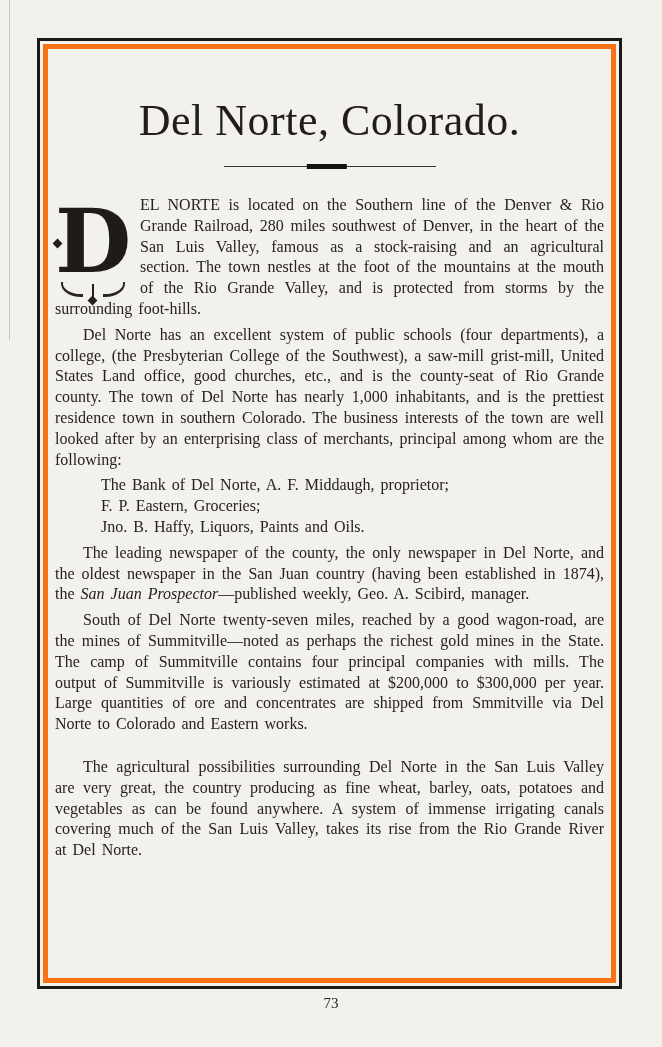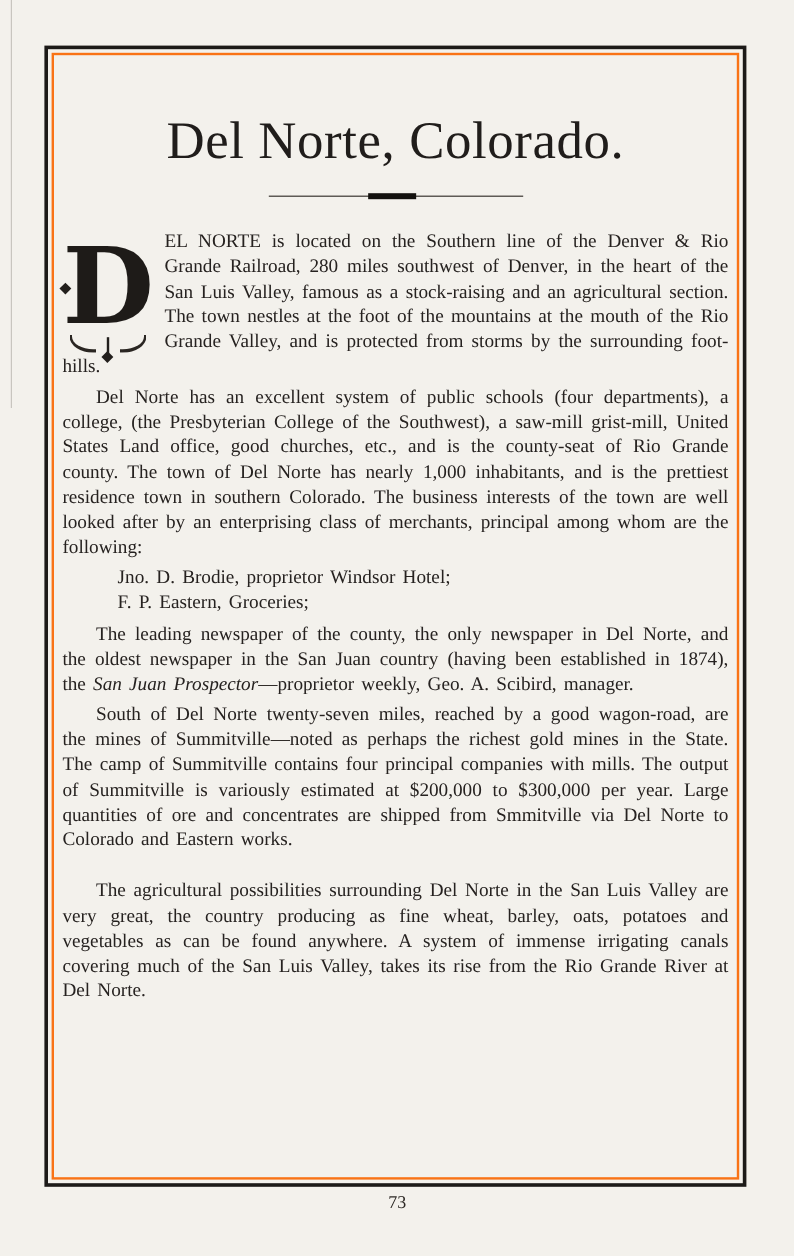--- a/index.html
+++ b/index.html
@@ -23,21 +23,21 @@
   }
   .frame-outer {
     position: absolute; left: 37px; top: 38px;
     width: 585px; height: 951px;
     border: 3px solid var(--frame);
     box-sizing: border-box;
     background: var(--paper);
   }
   .frame-inner {
     position: absolute; top: 3px; left: 3px; right: 3px; bottom: 3px;
-    border: 2px solid #f97316;
+    border: 5px solid #f97316;
     padding: 0 7px;
     box-sizing: border-box;
     overflow: hidden;
   }
   h1.page-title {
     margin: 46px 0 0 0;
     text-align: center;
     font-weight: normal;
     font-size: 44px;
     letter-spacing: 0.5px;
@@ -152,25 +152,26 @@
               <span class="fl fl-diamond"></span>
               <span class="fl fl-curl-left"></span>
               <span class="fl fl-curl-right"></span>
               <span class="fl fl-stem"></span>
               <span class="fl fl-stem-diamond"></span>
             </span><span>EL NORTE is located on the Southern line of the Denver &amp; Rio Grande Railroad, 280 miles southwest of Denver, in the heart of the San Luis Valley, famous as a stock-raising and an agricultural section. The town nestles at the foot of the mountains at the mouth of the Rio Grande Valley, and is protected from storms by the surrounding foot-hills.</span></p>
 
         <p class="para indent">Del Norte has an excellent system of public schools (four departments), a college, (the Presbyterian College of the Southwest), a saw-mill grist-mill, United States Land office, good churches, etc., and is the county-seat of Rio Grande county. The town of Del Norte has nearly 1,000 inhabitants, and is the prettiest residence town in southern Colorado. The business interests of the town are well looked after by an enterprising class of merchants, principal among whom are the following:</p>
 
         <div class="merchant-list">
-          <div class="merchant-item">Jno. D. Brodie, proprietor Windsor Hotel;</div>
+          <div class="merchant-item">The Bank of Del Norte, A. F. Middaugh, proprietor;</div>
           <div class="merchant-item">F. P. Eastern, Groceries;</div>
+          <div class="merchant-item">Jno. B. Haffy, Liquors, Paints and Oils.</div>
         </div>
 
-        <p class="para indent"><span>The leading newspaper of the county, the only newspaper in Del Norte, and the oldest newspaper in the San Juan country (having been established in 1874), the </span><em class="paper-name">San Juan Prospector</em><span>—proprietor weekly, Geo. A. Scibird, manager.</span></p>
+        <p class="para indent"><span>The leading newspaper of the county, the only newspaper in Del Norte, and the oldest newspaper in the San Juan country (having been established in 1874), the </span><em class="paper-name">San Juan Prospector</em><span>—published weekly, Geo. A. Scibird, manager.</span></p>
 
         <p class="para indent">South of Del Norte twenty-seven miles, reached by a good wagon-road, are the mines of Summitville—noted as perhaps the richest gold mines in the State. The camp of Summitville contains four principal companies with mills. The output of Summitville is variously estimated at $200,000 to $300,000 per year. Large quantities of ore and concentrates are shipped from Smmitville via Del Norte to Colorado and Eastern works.</p>
 
         <p class="para indent agriculture">The agricultural possibilities surrounding Del Norte in the San Luis Valley are very great, the country producing as fine wheat, barley, oats, potatoes and vegetables as can be found anywhere. A system of immense irrigating canals covering much of the San Luis Valley, takes its rise from the Rio Grande River at Del Norte.</p>
 
       </div>
     </div>
   </div>
 
   <div class="page-number">73</div>

